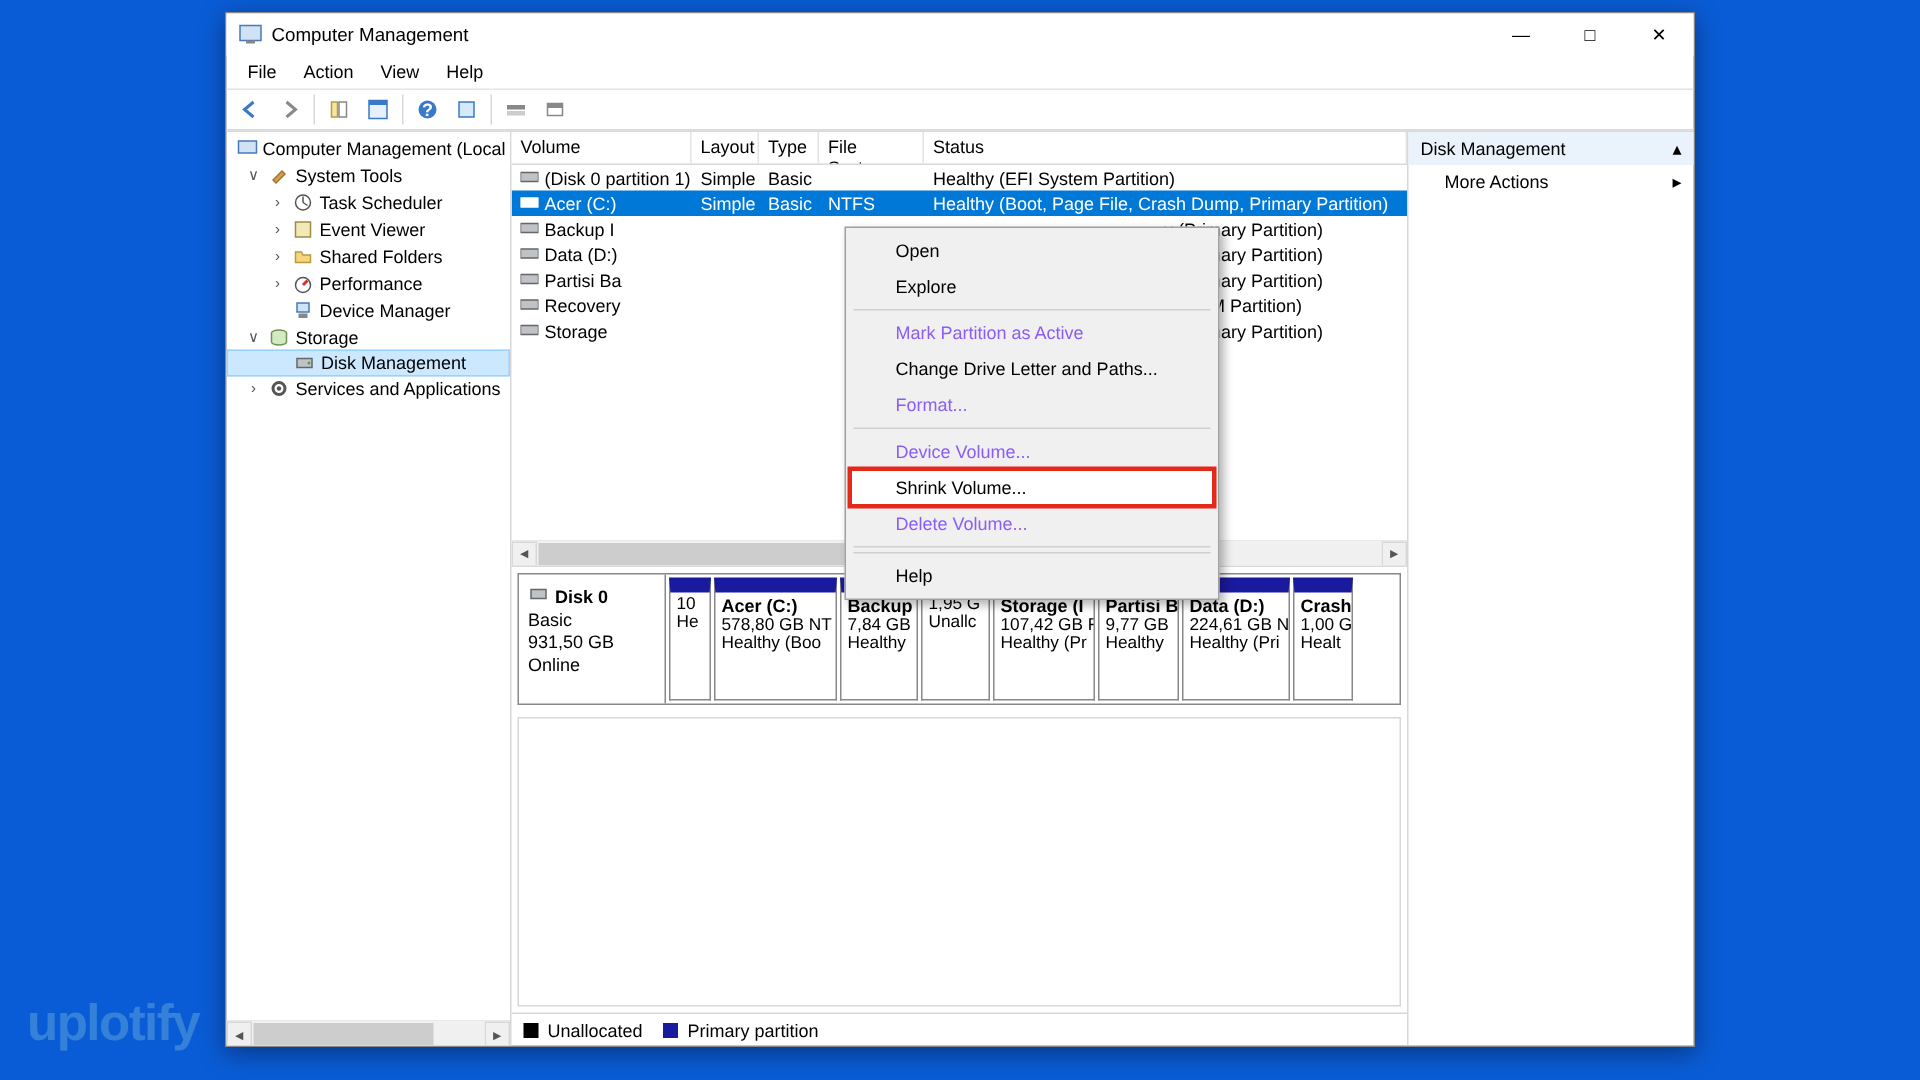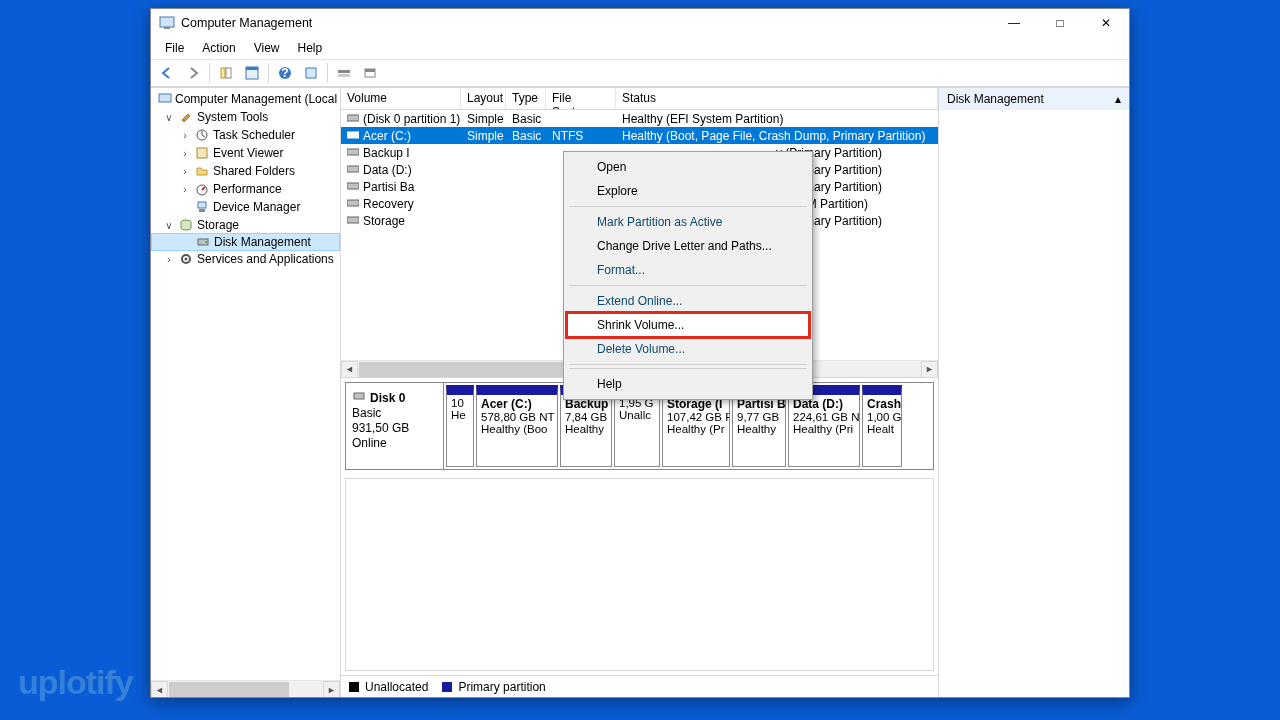--- a/index.html
+++ b/index.html
@@ -47,21 +47,21 @@
 .vol .vname { font-weight: 600; padding: 2px 4px 0 4px; white-space: nowrap; }
 .vol .vline { padding: 0 4px; white-space: nowrap; font-size: 11.5px; }
 .legend { height: 22px; border-top: 1px solid #d8d8d8; display: flex; align-items: center; padding: 0 8px; gap: 6px; }
 .lswatch { width: 10px; height: 10px; display: inline-block; }
 .actions { width: 190px; display: flex; flex-direction: column; }
 .actions .ahdr { height: 22px; padding: 3px 8px; border-bottom: 1px solid #d8d8d8; font-weight: 600; }
 .aitem { display: flex; align-items: center; justify-content: space-between; padding: 4px 8px; cursor: pointer; }
 .aitem.hl { background: #eaf3fc; }
 .ctxmenu { position: absolute; left: 412px; top: 142px; width: 250px; background: #f0f0f0; border: 1px solid #a0a0a0; box-shadow: 3px 3px 6px rgba(0,0,0,.3); padding: 3px; z-index: 10; }
 .ctxitem { padding: 5px 16px 5px 30px; cursor: pointer; position: relative; }
-.ctxitem.disabled { color: #0c4a6e; cursor: default; }
+.ctxitem.disabled { color: #8b5cf6; cursor: default; }
 .ctxsep { height: 1px; background: #d0d0d0; margin: 3px 2px; }
 .ctxitem.hl { outline: 3px solid #e3291a; outline-offset: -1px; background: #fff; }
 .status-scroll { height: 17px; border-top: 1px solid #e8e8e8; display: flex; }
 .watermark { position: absolute; left: 18px; bottom: 18px; font-size: 34px; font-weight: 700; color: rgba(90,160,220,.55); letter-spacing: -1px; }
 
 
 .c-vol { width: 120px; }
 .c-lay { width: 45px; }
 .c-typ { width: 40px; }
 .c-fs { width: 70px; }
@@ -398,32 +398,36 @@
           <span>Primary partition</span>
         </div>
       </div>
     </div>
 
     <div class="actions">
       <div class="aitem hl">
           <span>Disk Management</span>
           <span>▴</span>
         </div>
+      <div class="aitem" style="padding-left:24px">
+          <span>More Actions</span>
+          <span>▸</span>
+        </div>
     </div>
   </div>
 
   <div class="ctxmenu">
     <div class="ctxitem">Open</div>
     <div class="ctxitem">Explore</div>
     <div class="ctxsep"></div>
     <div class="ctxitem disabled">Mark Partition as Active</div>
     <div class="ctxitem">Change Drive Letter and Paths...</div>
     <div class="ctxitem disabled">Format...</div>
     <div class="ctxsep"></div>
-    <div class="ctxitem disabled">Extend Online...</div>
+    <div class="ctxitem disabled">Device Volume...</div>
     <div class="ctxitem hl">Shrink Volume...</div>
     <div class="ctxitem disabled">Delete Volume...</div>
     <div class="ctxsep"></div>
     <div class="ctxsep"></div>
     <div class="ctxitem">Help</div>
   </div>
 </div>
 
 <div class="watermark">uplotify</div>
 

